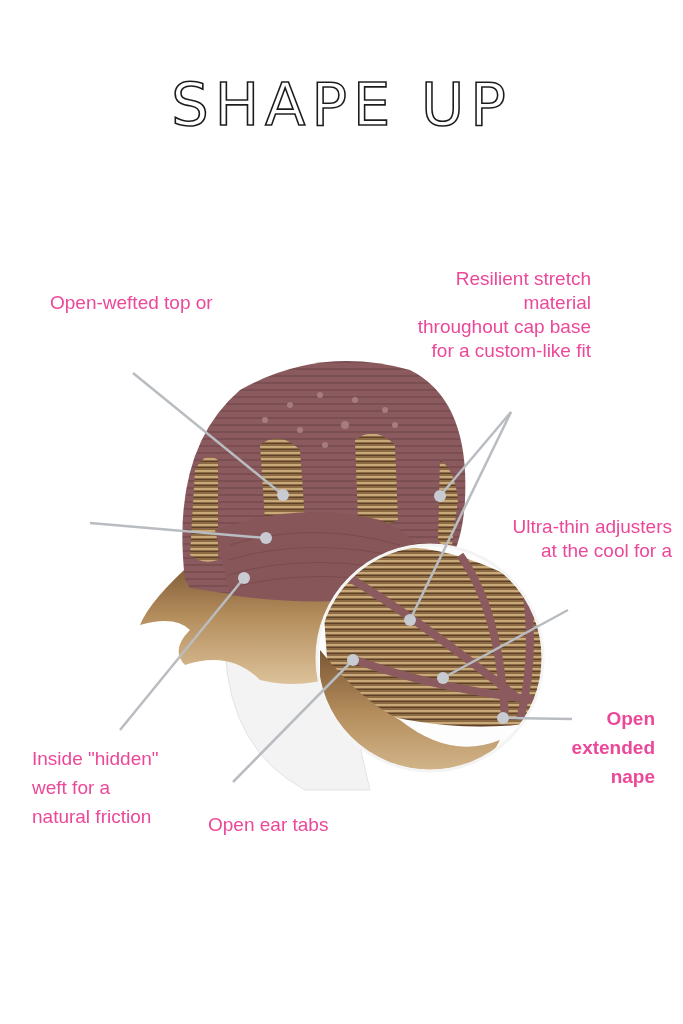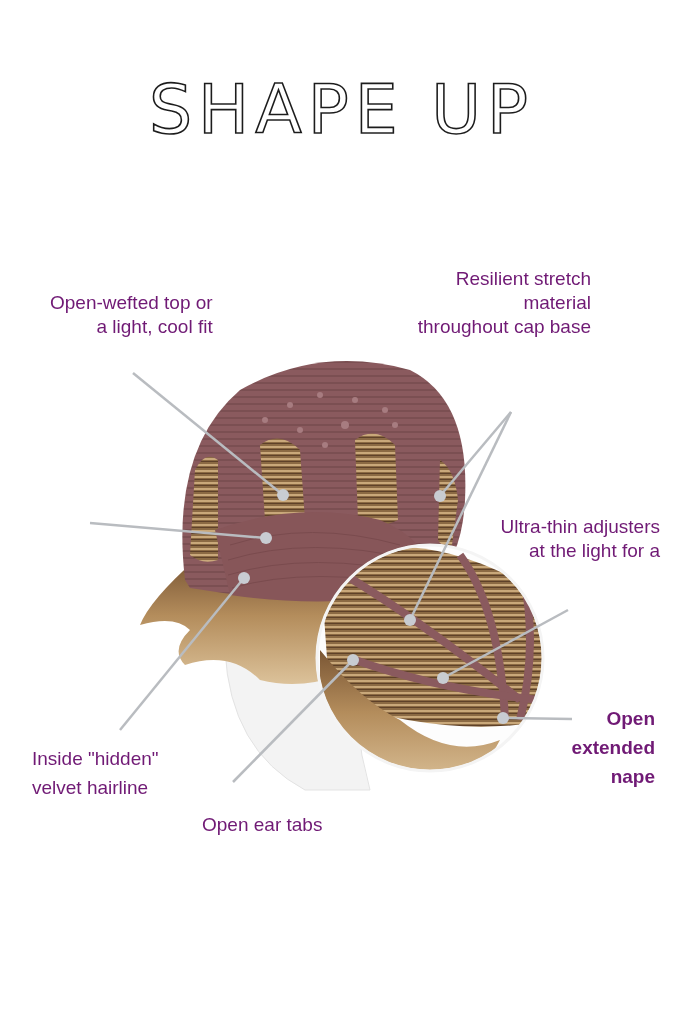--- a/index.html
+++ b/index.html
@@ -4,26 +4,26 @@
   <style>
     html, body { margin: 0; padding: 0; }
     body {
       width: 683px; height: 1024px; background: #ffffff;
       position: relative; overflow: hidden;
       font-family: "Liberation Sans", sans-serif; color: #2b2b2b;
     }
     .title {
       position: absolute; left: 0; top: 70px; width: 683px; text-align: center;
       font-family: "DejaVu Sans", sans-serif; font-weight: 200;
-      font-size: 68px; letter-spacing: 6px; color: #1c1c1c;
+      font-size: 59px; letter-spacing: 6px; color: #1c1c1c;
       -webkit-text-stroke: 0px; transform: scaleY(1.0);
     }
     .title span { font-weight: normal; color: transparent; -webkit-text-stroke: 1.6px #1c1c1c; }
     .label {
-      position: absolute; font-size: 19px; line-height: 24px; color: #701a75;
+      position: absolute; font-size: 19px; line-height: 24px; color: #ec4899;
       white-space: nowrap;
     }
     .label .ln { display: block; }
     .right { text-align: right; }
     .tall { line-height: 29px; }
     svg.art { position: absolute; left: 0; top: 0; }
   </style>
 </head>
 <body>
 
@@ -118,45 +118,46 @@
     <circle cx="266" cy="538" r="6"></circle>
     <circle cx="440" cy="496" r="6"></circle>
     <circle cx="410" cy="620" r="6"></circle>
     <circle cx="443" cy="678" r="6"></circle>
     <circle cx="503" cy="718" r="6"></circle>
     <circle cx="244" cy="578" r="6"></circle>
     <circle cx="353" cy="660" r="6"></circle>
   </g>
 </svg>
 
-<div class="label" style="left:50px; top:291px;text-align:right;">
+<div class="label" style="left:50px; top:291px;">
   <span class="ln">Open-wefted top or</span>
-  <span class="ln">a light, cool fit</span>
 </div>
 
 <div class="label right" style="right:92px; top:267px;">
   <span class="ln">Resilient stretch</span>
   <span class="ln">material</span>
   <span class="ln">throughout cap base</span>
+  <span class="ln">for a custom-like fit</span>
 </div>
 
 <div class="label" style="left:14px; top:439px;">
 </div>
 
-<div class="label right" style="right:23px; top:515px;">
+<div class="label right" style="right:11px; top:515px;">
   <span class="ln">Ultra-thin adjusters</span>
-  <span class="ln">at the light for a</span>
+  <span class="ln">at the cool for a</span>
 </div>
 
 <div class="label right tall" style="right:28px; top:704px;font-weight:bold;">
   <span class="ln">Open</span>
   <span class="ln">extended</span>
   <span class="ln">nape</span>
 </div>
 
 <div class="label tall" style="left:32px; top:744px;">
   <span class="ln">Inside "hidden"</span>
-  <span class="ln">velvet hairline</span>
+  <span class="ln">weft for a</span>
+  <span class="ln">natural friction</span>
 </div>
 
-<div class="label" style="left:202px; top:813px;">
+<div class="label" style="left:208px; top:813px;">
   <span class="ln">Open ear tabs</span>
 </div>
 
 </body></html>

